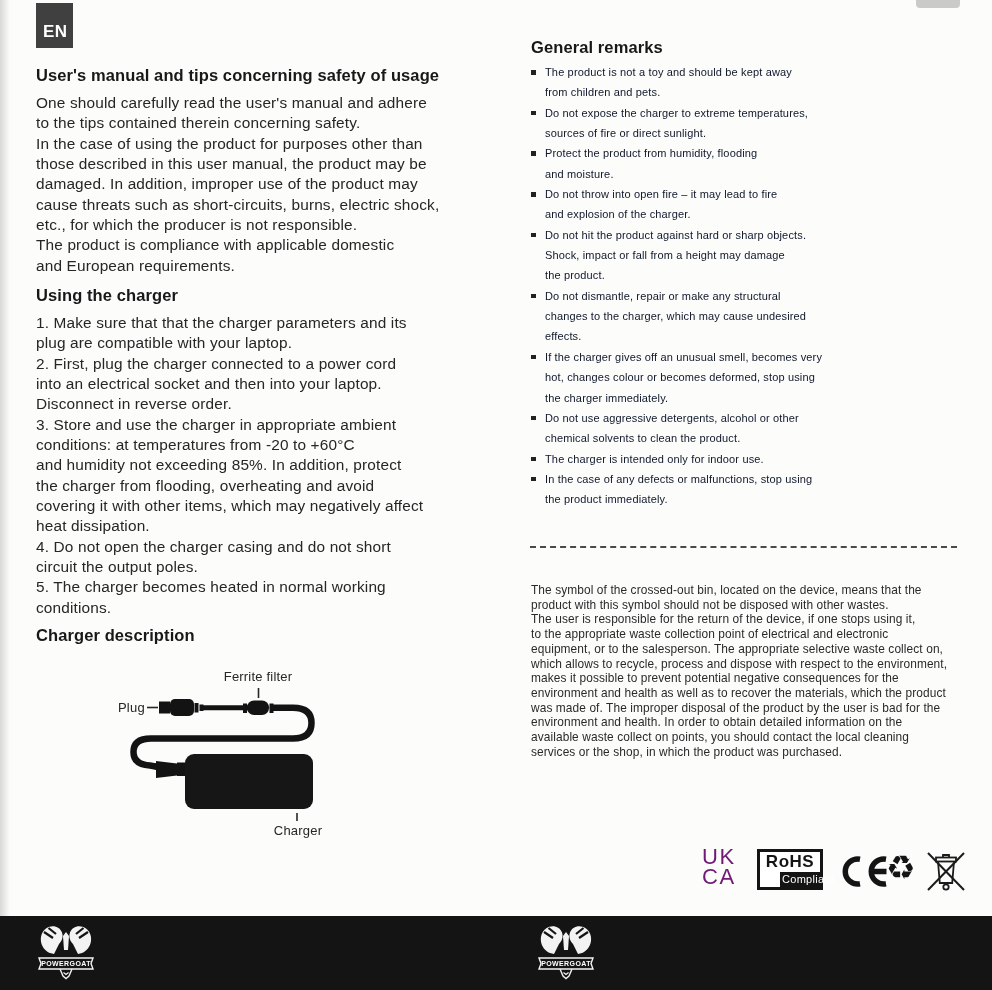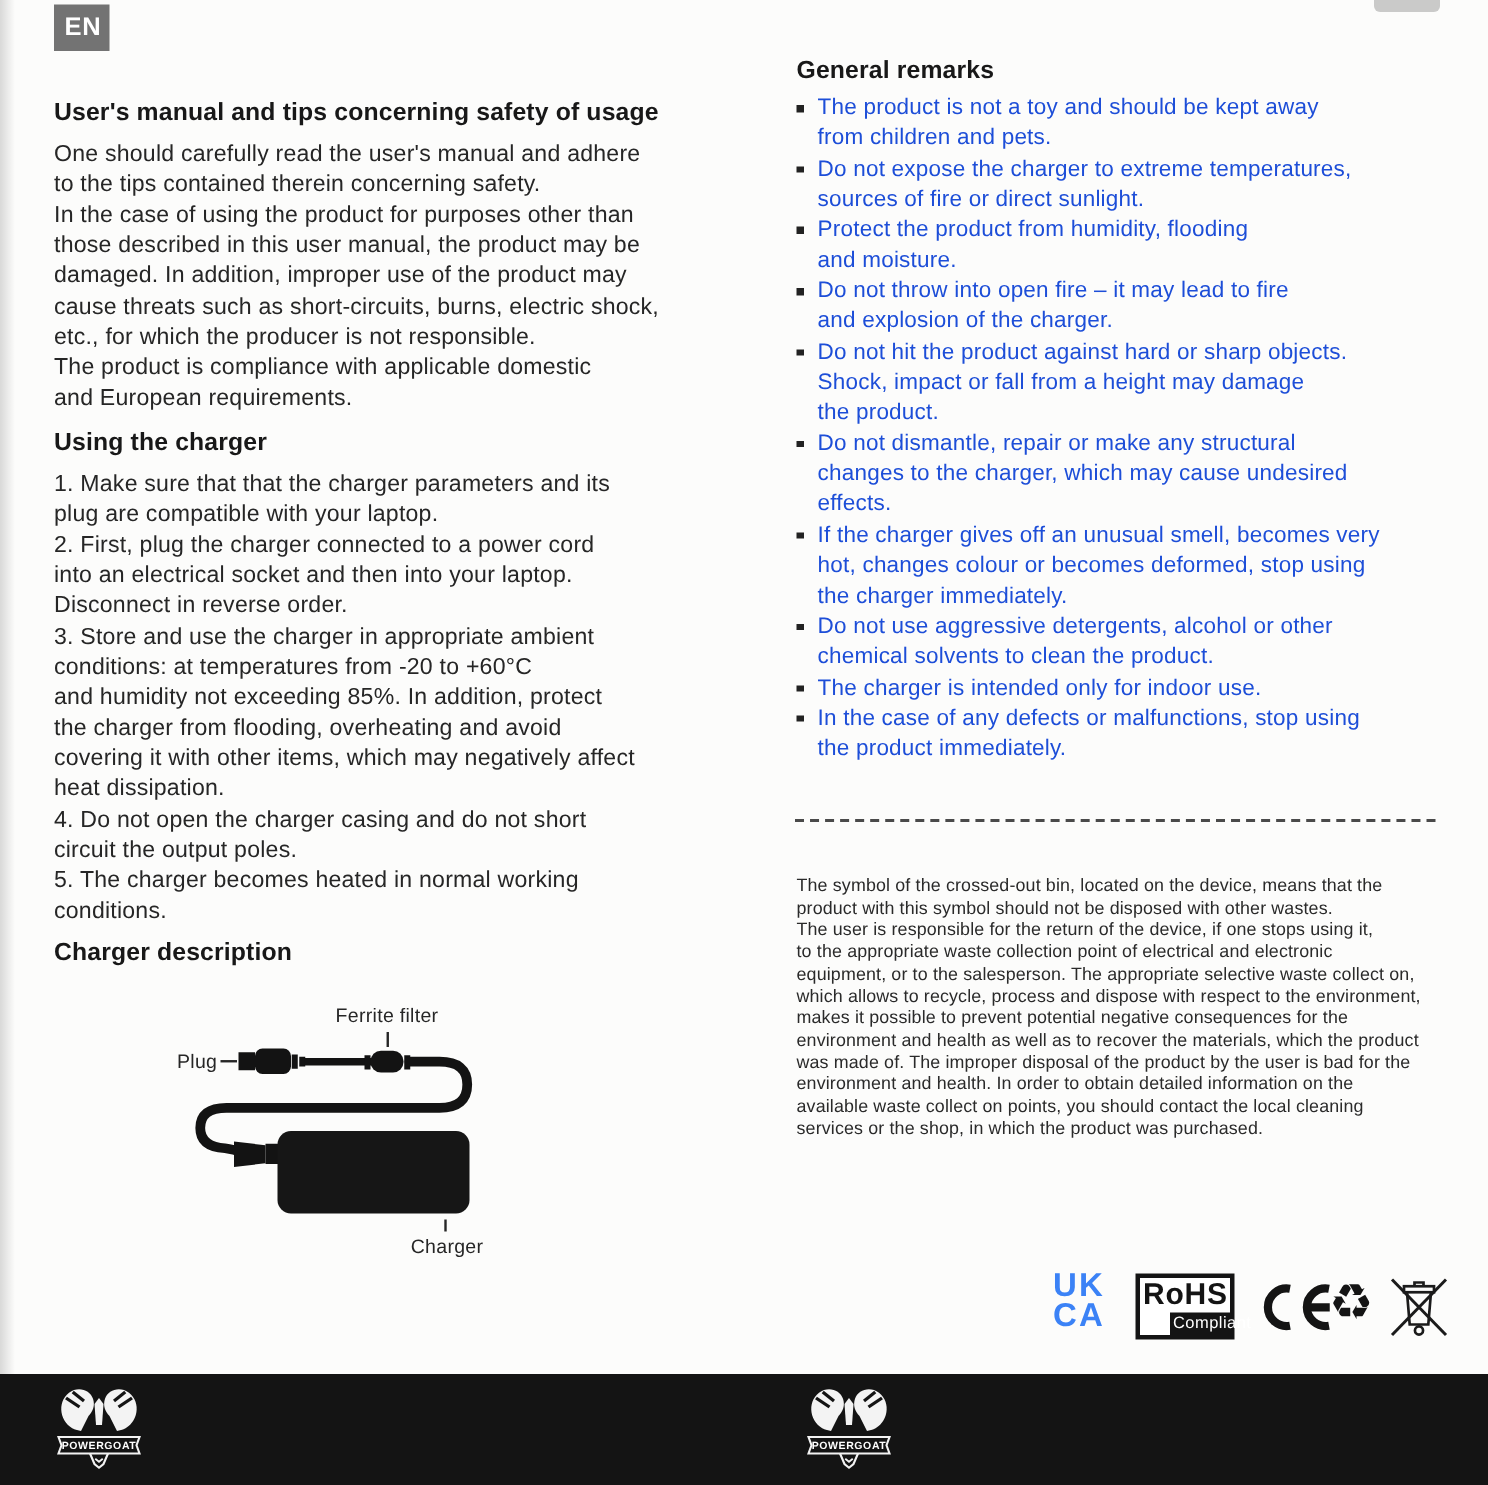--- a/index.html
+++ b/index.html
@@ -14,38 +14,38 @@
   .edge-shade {
     position:absolute; left:0; top:0; width:10px; height:990px;
     background: linear-gradient(to right, rgba(0,0,0,.14), rgba(0,0,0,0));
     pointer-events:none;
   }
   .scan-smudge {
     position:absolute; left:916px; top:0; width:44px; height:8px;
     background: rgba(110,110,110,.35); border-radius:0 0 4px 4px;
   }
   .lang-badge {
-    position:absolute; left:36px; top:3px; width:37px; height:31px;
-    background:#737373; color:#fff;
+    position:absolute; left:36px; top:3px; width:37px; height:45px;
+    background:#404040; color:#fff;
     font-size:17px; font-weight:700; letter-spacing:.5px;
     display:flex; align-items:flex-end; padding:0 0 6px 7px; box-sizing:border-box;
   }
   h2.sec {
     position:absolute; margin:0;
     font-size:16.5px; font-weight:700; color:#181818; letter-spacing:.1px;
   }
   .pre { white-space: pre-line; }
   .body-txt {
     position:absolute; font-size:15.4px; line-height:20.35px; letter-spacing:.15px; color:#262626;
   }
   
   .gen-list {
     position:absolute; left:530px; top:62px; width:452px;
     margin:0; padding:0; list-style:none;
-    font-size:15px; line-height:20.35px; letter-spacing:.15px; color:#1d4ed8;
+    font-size:11px; line-height:20.35px; letter-spacing:.15px; color:#0f172a;
   }
   .gen-list li { position:relative; padding-left:15px; }
   .gen-list li::before {
     content:""; position:absolute; left:1px; top:8px;
     width:4.5px; height:4.5px; background:#222;
   }
   .dashed-divider {
     position:absolute; left:530px; top:546px; width:427px; height:0;
     border-top:2px dashed #4a4a4a;
   }
@@ -62,27 +62,27 @@
     position:absolute; left:36px; top:858px;
     display:flex; align-items:center; gap:9px;
     font-size:15.4px; letter-spacing:.15px;
   }
   .set-row .lbl { font-weight:700; color:#181818; }
   .sq-bullet { width:4.5px; height:4.5px; background:#222; display:inline-block; }
   
   .certs { position:absolute; left:700px; top:843px; height:52px; }
   .ukca {
     position:absolute; left:2px; top:4px;
-    font-size:22px; font-weight:700; line-height:20px; letter-spacing:1.5px; color:#3b82f6;
+    font-size:22px; font-weight:400; line-height:20px; letter-spacing:1.5px; color:#701a75;
   }
   .rohs {
     position:absolute; left:57px; top:6px; width:60px;
     border:3px solid #141414; background:#fff; text-align:center;
   }
-  .rohs .top { font-size:20px; font-weight:800; letter-spacing:.5px; color:#141414; padding:0 2px; }
+  .rohs .top { font-size:17px; font-weight:800; letter-spacing:.5px; color:#141414; padding:0 2px; }
   .rohs .bottom { background:#141414; color:#fff; font-size:11px; padding:1px 2px 2px; letter-spacing:.3px;margin-left:20px; }
   .ce-mark { position:absolute; left:135px; top:12px; }
   .recycle {
     position:absolute; left:186px; top:5px;
     font-size:33px; color:#141414; line-height:40px;
   }
   .weee { position:absolute; left:226px; top:6px; }
   
   .footer-bar {
     position:absolute; left:0; top:916px; width:992px; height:74px;

